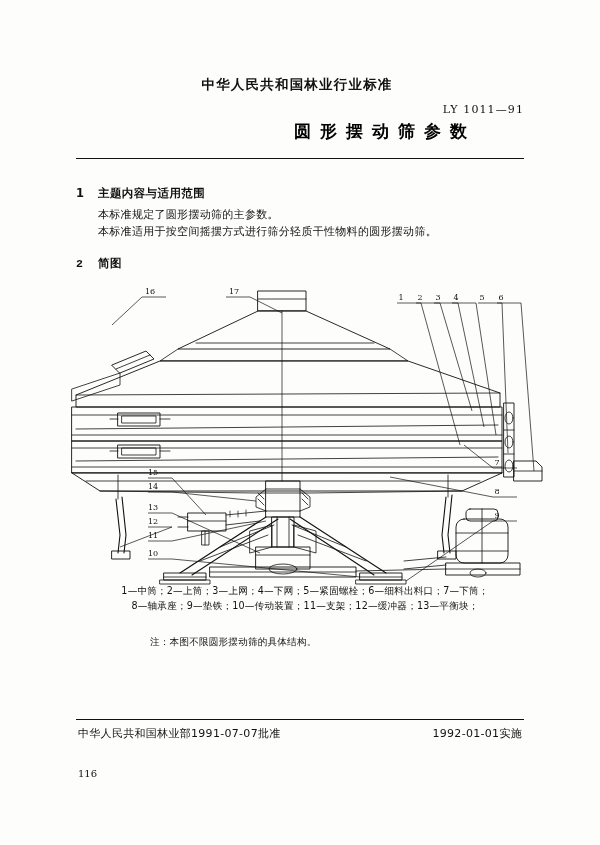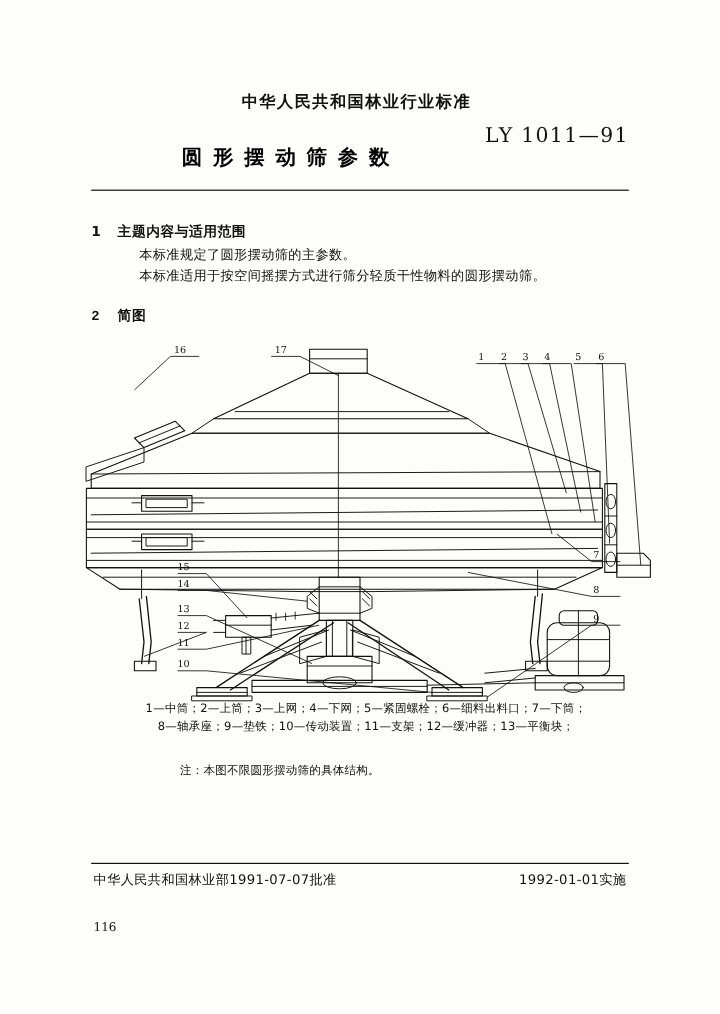--- a/index.html
+++ b/index.html
@@ -31,30 +31,30 @@
     font-size: 13.5px;
     font-weight: bold;
     letter-spacing: 1.2px;
     color: #111;
   }
   .std-no {
     position: absolute;
     right: 76px;
     top: 103px;
     font-family: "DejaVu Serif", "Liberation Serif", serif;
-    font-size: 17px;
+    font-size: 11px;
     letter-spacing: 1.1px;
     color: #111;
   }
   .std-title {
     position: absolute;
     left: 0;
     top: 120px;
     width: 476px;
-    text-align: center;
+    text-align: right;
     font-size: 17px;
     font-weight: bold;
     letter-spacing: 9px;
     text-indent: 9px;
     color: #000;
   }
   .rule-top {
     position: absolute;
     left: 76px;
     top: 158px;
@@ -77,23 +77,22 @@
   }
   .sec-head .num {
     display: inline-block;
     width: 22px;
     font-weight: bold;
   }
   .para {
     font-size: 11px;
     line-height: 17px;
     letter-spacing: 0.3px;
-    margin-left: 40px;
-    color: #111;
-    font-family: Liberation Mono, monospace;
+    margin-left: 22px;
+    color: #111;
   }
 
   #sec1 { top: 186px; }
   #sec1-body { position: absolute; left: 76px; top: 206px; width: 460px; }
   #sec2 { top: 256px; font-family: Liberation Mono, monospace; }
 
   
   .figure {
     position: absolute;
     left: 60px;

